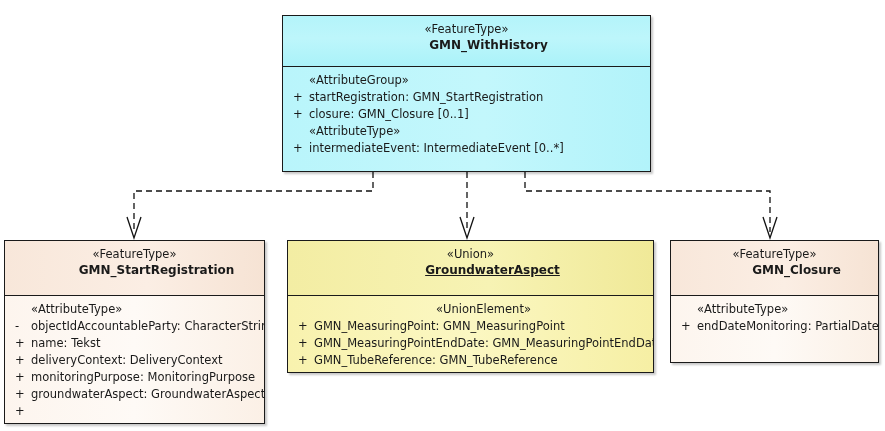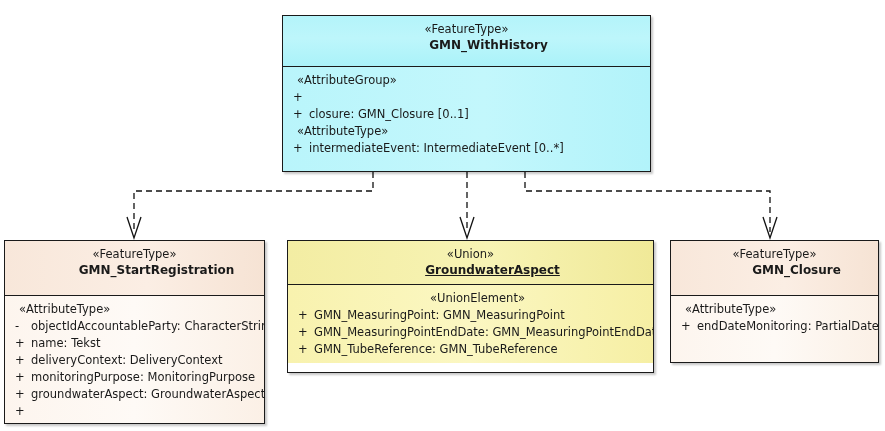--- a/index.html
+++ b/index.html
@@ -61,20 +61,21 @@
   .uml-body {
     box-sizing: border-box;
     padding: 5px 0 6px 0;
   }
   .group-label {
     font-size: 11.5px;
     color: #1a1a1a;
     line-height: 17px;
     padding-left: 14px;
     white-space: nowrap;
+    margin-left: 12px;
   }
   .attr-row {
     display: flex;
     line-height: 17px;
     white-space: nowrap;
   }
   .attr-vis {
     width: 16px;
     min-width: 16px;
     padding-left: 10px;
@@ -122,21 +123,21 @@
   }
 
   
   #class-intermediateevent {
     left: 287px;
     top: 232px;
     width: 367px;
     height: 133px;
   }
   #class-intermediateevent .uml-header {
-    height: 44px;
+    height: 55px;
     background: linear-gradient(to right, #f3eda3 0%, #f7f3b4 55%, #f0e998 100%);
   }
   #class-intermediateevent .uml-body {
     height: 78px;
     background: linear-gradient(to right, #f8f2ae 0%, #fbf7c2 50%, #f6efa4 100%);
     text-align: center;
   }
 
   
   #class-gmn-closure {
@@ -179,20 +180,21 @@
 
   <div class="uml-class" id="class-gmn-withhistory">
     <div class="uml-header">
       <div class="stereotype">«FeatureType»</div>
       <div class="classname">GMN_WithHistory</div>
     </div>
     <div class="uml-body">
       <div class="group-label">«AttributeGroup»</div>
       <div class="attr-row">
         <span class="attr-vis">+</span>
+        <span class="attr-text">startRegistration: GMN_StartRegistration</span>
       </div>
       <div class="attr-row">
         <span class="attr-vis">+</span>
         <span class="attr-text">closure: GMN_Closure [0..1]</span>
       </div>
       <div class="group-label">«AttributeType»</div>
       <div class="attr-row">
         <span class="attr-vis">+</span>
         <span class="attr-text">intermediateEvent: IntermediateEvent [0..*]</span>
       </div>

